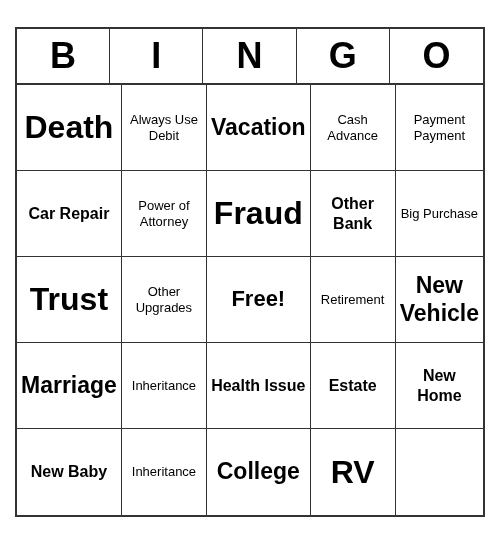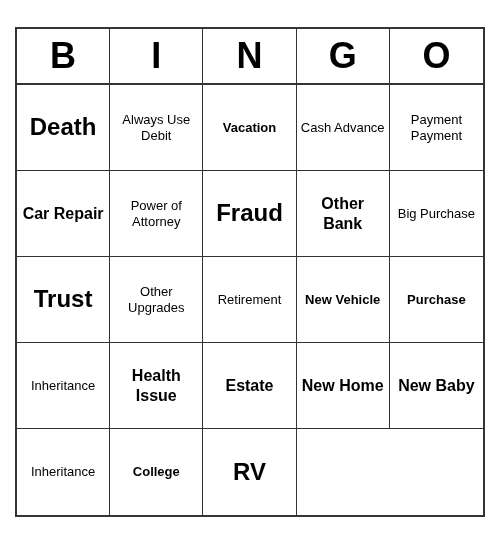--- a/index.html
+++ b/index.html
@@ -70,26 +70,26 @@
       font-size: 13px;
       line-height: 1.2;
     }
 
     .bingo-cell span.large {
       font-size: 16px;
       font-weight: bold;
     }
 
     .bingo-cell span.xlarge {
-      font-size: 24px;
+      font-size: 32px;
       font-weight: bold;
     }
 
     .bingo-cell span.medium {
-      font-size: 13px;
+      font-size: 23px;
       font-weight: bold;
     }
 
     .bingo-cell span.free {
       font-size: 22px;
       font-weight: bold;
     }
   </style>
 </head>
 <body>
@@ -133,27 +133,30 @@
       <div class="bingo-cell">
         <span>Big Purchase</span>
       </div>
       <div class="bingo-cell">
         <span class="xlarge">Trust</span>
       </div>
       <div class="bingo-cell">
         <span>Other Upgrades</span>
       </div>
       <div class="bingo-cell">
+        <span class="free">Free!</span>
+      </div>
+      <div class="bingo-cell">
         <span>Retirement</span>
       </div>
       <div class="bingo-cell">
         <span class="medium">New Vehicle</span>
       </div>
       <div class="bingo-cell">
-        <span class="medium">Purchase</span>
+        <span class="medium">Marriage</span>
       </div>
       <div class="bingo-cell">
         <span>Inheritance</span>
       </div>
       <div class="bingo-cell">
         <span class="large">Health Issue</span>
       </div>
       <div class="bingo-cell">
         <span class="large">Estate</span>
       </div>

